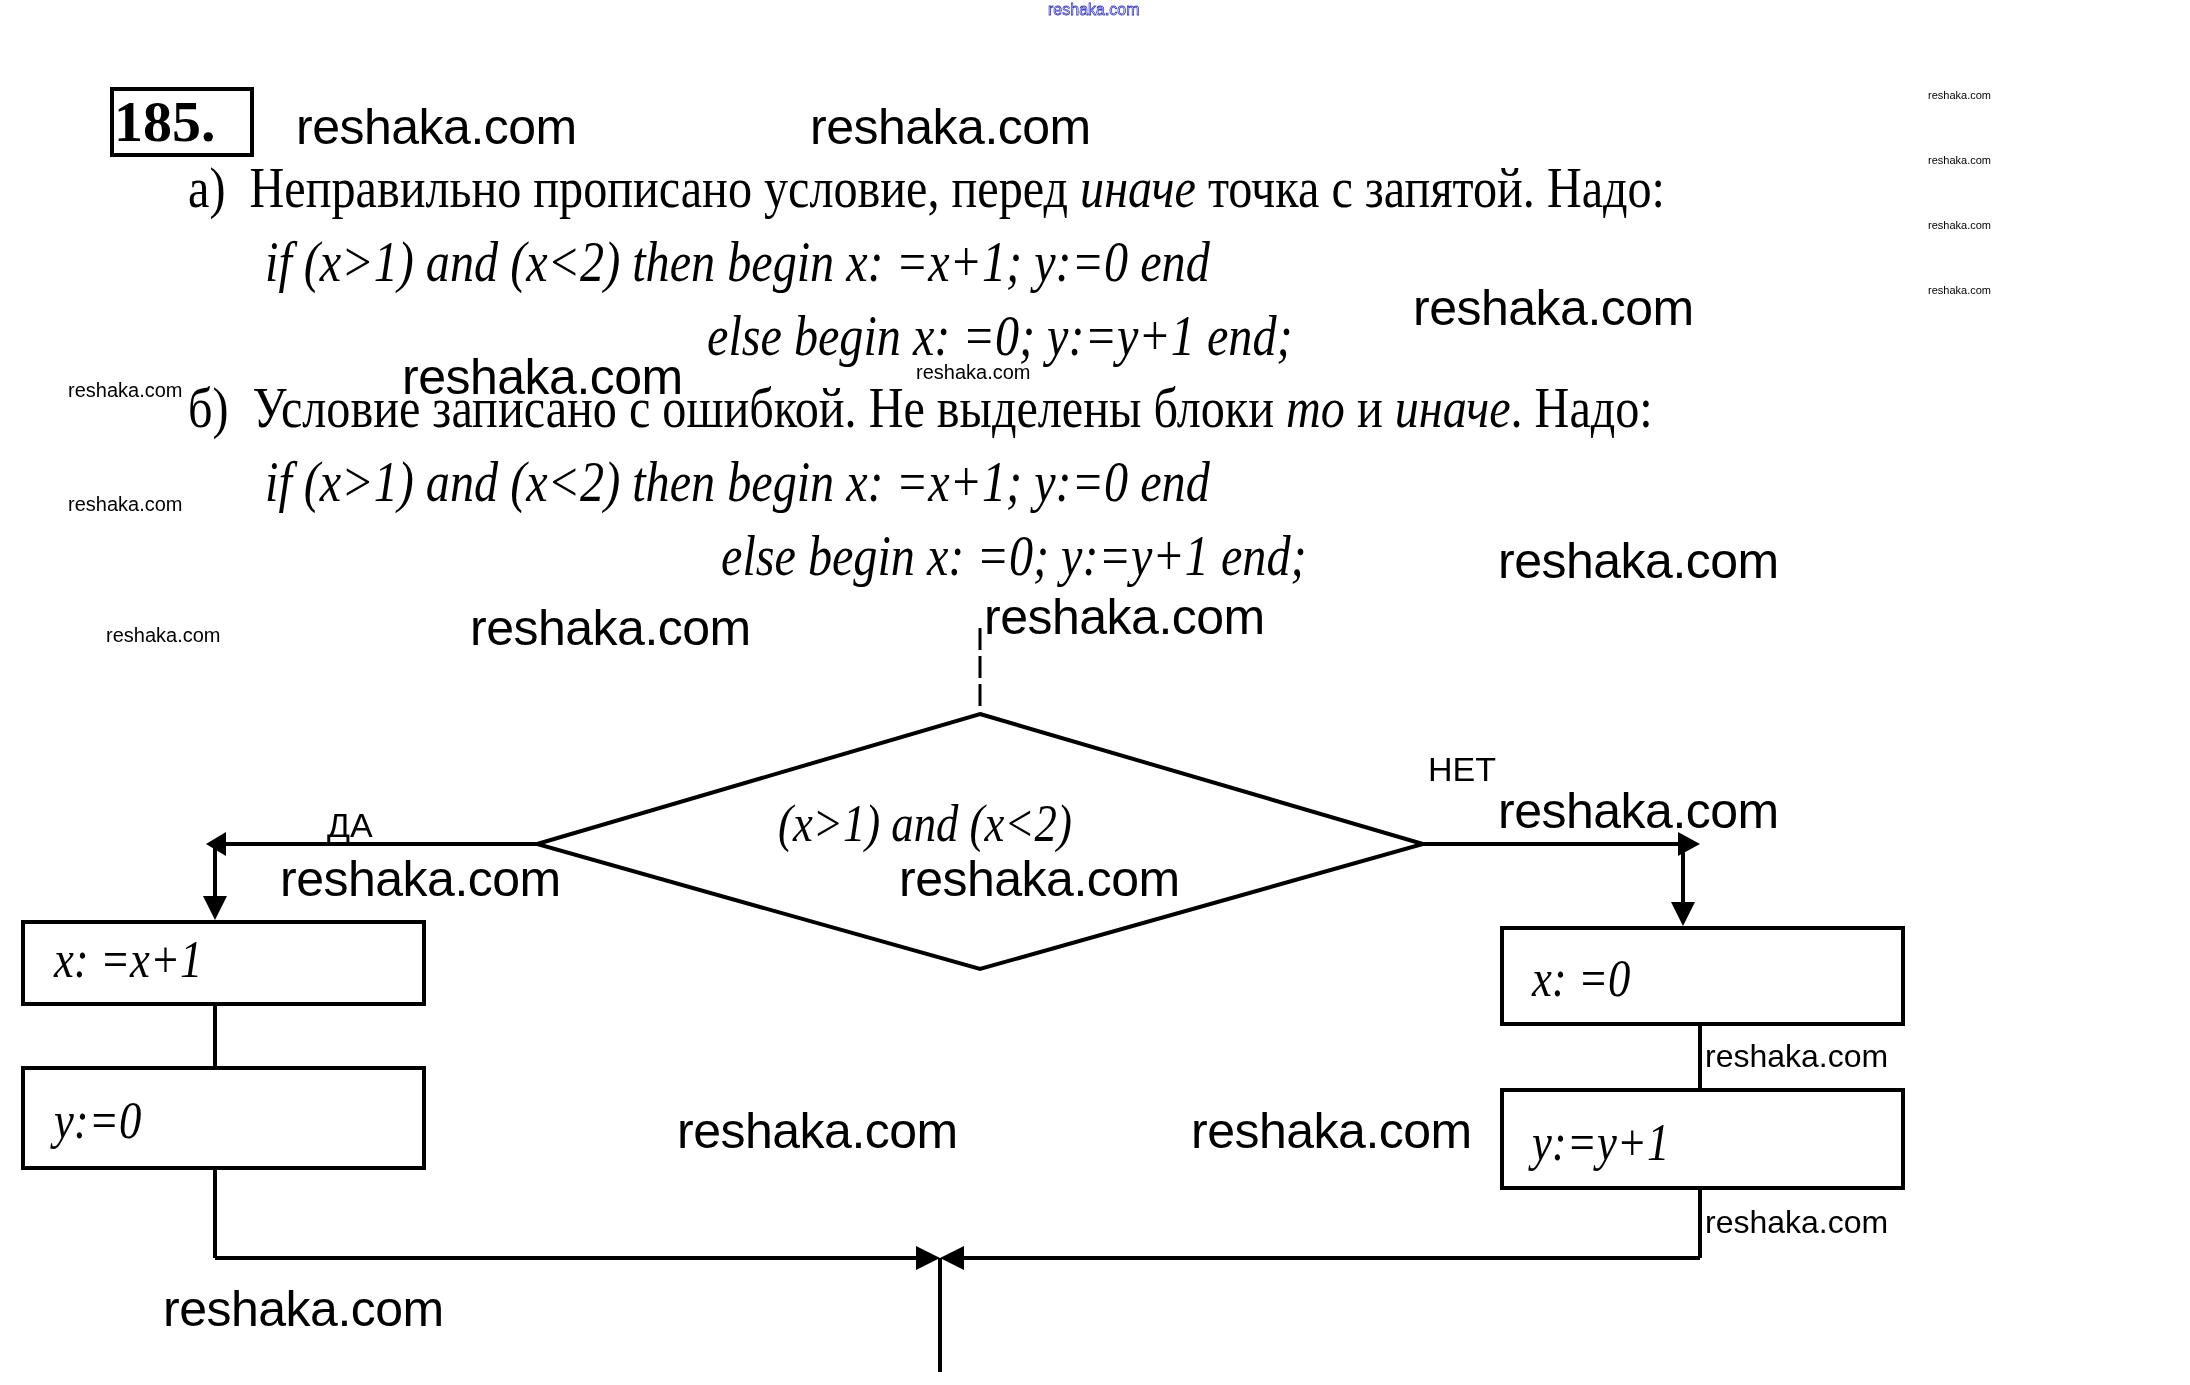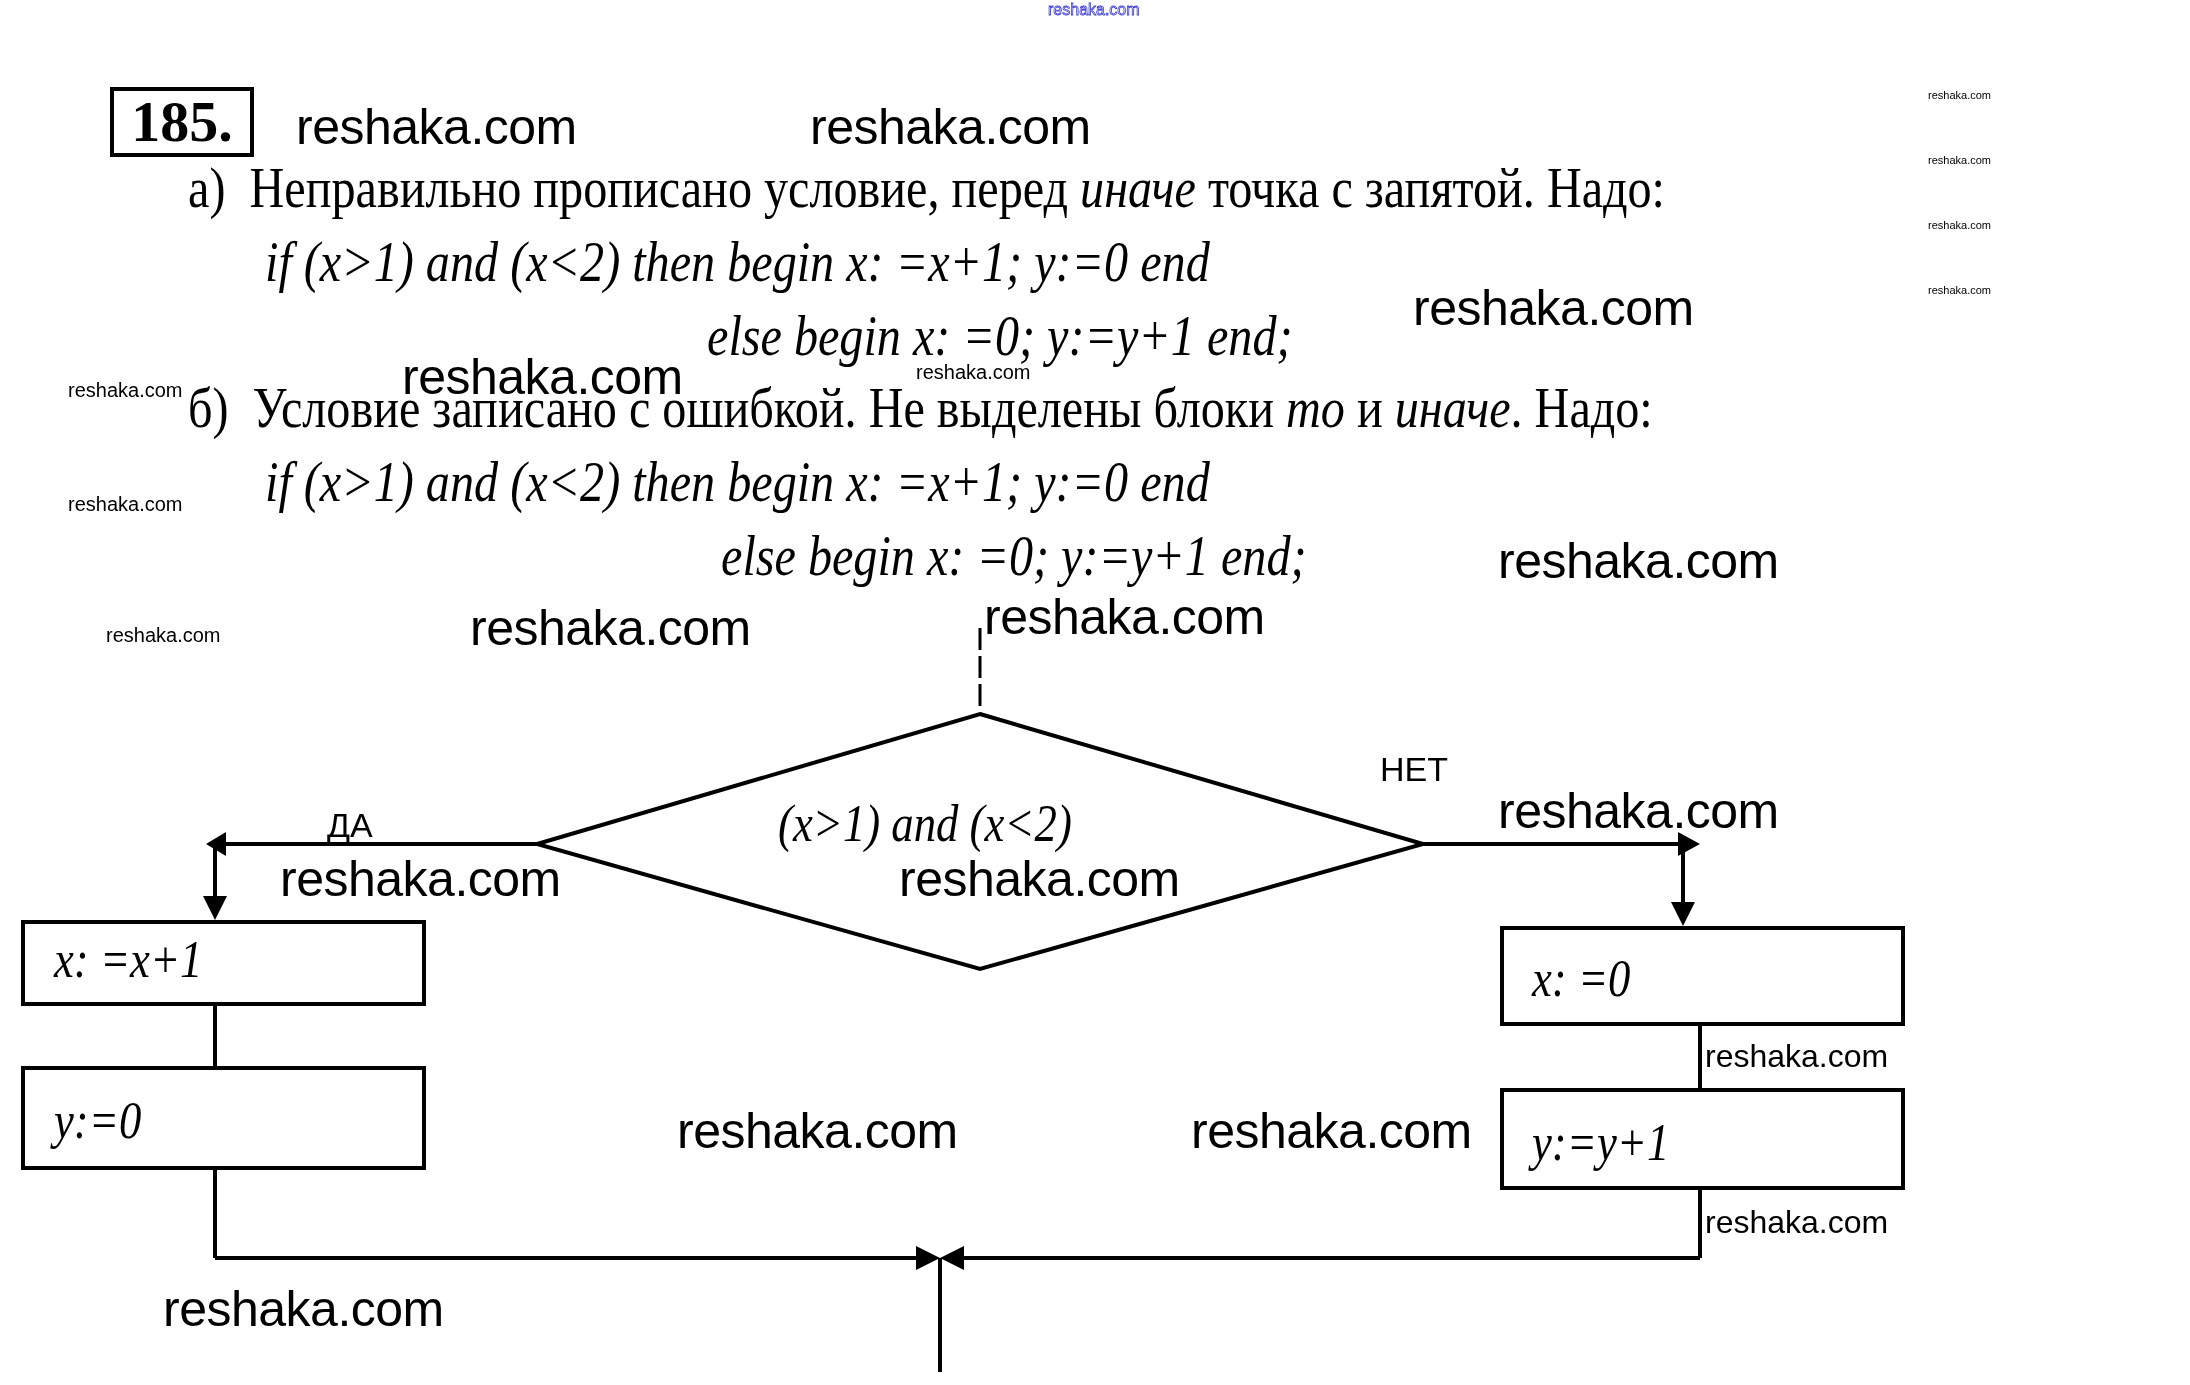--- a/index.html
+++ b/index.html
@@ -2,21 +2,21 @@
 <html><head>
 <meta charset="utf-8">
 <style>
   html, body { margin: 0; padding: 0; background: #ffffff; }
   body { width: 2190px; height: 1385px; position: relative; overflow: hidden; font-family: "Liberation Serif", serif; color: #000; }
   .abs { position: absolute; white-space: nowrap; }
   .wm-big { font-family: "Liberation Sans", sans-serif; font-size: 50px; line-height: 1; color: #000; letter-spacing: -0.5px; }
   .wm-small { font-family: "Liberation Sans", sans-serif; font-size: 20px; line-height: 1; color: #000; }
   .wm-tiny { font-family: "Liberation Sans", sans-serif; font-size: 11px; line-height: 1; color: #000; }
   .wm-top { font-family: "Liberation Sans", sans-serif; font-size: 16px; line-height: 1; color: #fff; -webkit-text-stroke: 0.8px #3a3ad0; }
-  .num-box { border: 4px solid #000; box-sizing: border-box; font-family: "Liberation Serif", serif; font-weight: bold; font-size: 58px; line-height: 62px; text-align: center; }
+  .num-box { border: 4px solid #000; box-sizing: border-box; font-family: "Liberation Serif", serif; font-weight: bold; font-size: 58px; line-height: 62px; text-align: left; }
   .para { font-family: "Liberation Serif", serif; font-size: 56px; line-height: 1; transform: scaleX(0.86); transform-origin: left top; }
   .code { font-family: "Liberation Serif", serif; font-style: italic; font-size: 56px; line-height: 1; transform: scaleX(0.86); transform-origin: left top; }
   .it { font-style: italic; }
   .fc-text { font-family: "Liberation Serif", serif; font-style: italic; font-size: 52px; line-height: 1; transform: scaleX(0.86); transform-origin: left top; }
   .label { font-family: "Liberation Sans", sans-serif; font-size: 34px; line-height: 1; }
   svg.diagram { position: absolute; left: 0; top: 0; }
 </style>
 </head>
 <body>
 
@@ -88,21 +88,21 @@
 
   <line x1="215" y1="1258" x2="922" y2="1258" stroke="#000" stroke-width="4"></line>
   <line x1="958" y1="1258" x2="1700" y2="1258" stroke="#000" stroke-width="4"></line>
   <polygon points="940,1258 916,1246 916,1270" fill="#000"></polygon>
   <polygon points="940,1258 964,1246 964,1270" fill="#000"></polygon>
   <line x1="940" y1="1258" x2="940" y2="1372" stroke="#000" stroke-width="4"></line>
 </svg>
 
 <div class="abs fc-text" style="left:778px; top:798px;">(x&gt;1) and (x&lt;2)</div>
 <div class="abs label" style="left:327px; top:796px;margin-top:12px;">ДА</div>
-<div class="abs label" style="left:1380px; top:752px;">НЕТ</div>
+<div class="abs label" style="left:1428px; top:752px;">НЕТ</div>
 <div class="abs fc-text" style="left:54px; top:934px;">x: =x+1</div>
 <div class="abs fc-text" style="left:54px; top:1095px;">y:=0</div>
 <div class="abs fc-text" style="left:1532px; top:953px;">x: =0</div>
 <div class="abs fc-text" style="left:1532px; top:1117px;">y:=y+1</div>
 
 <div class="abs wm-big" style="left:1498px; top:786px;">reshaka.com</div>
 <div class="abs wm-big" style="left:280px; top:854px;">reshaka.com</div>
 <div class="abs wm-big" style="left:899px; top:854px;">reshaka.com</div>
 <div class="abs wm-small" style="left:1705px; top:1040px; font-size:32px;">reshaka.com</div>
 <div class="abs wm-big" style="left:677px; top:1106px;">reshaka.com</div>

